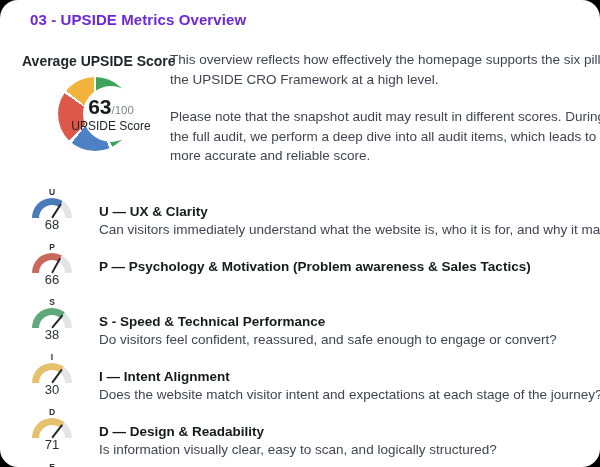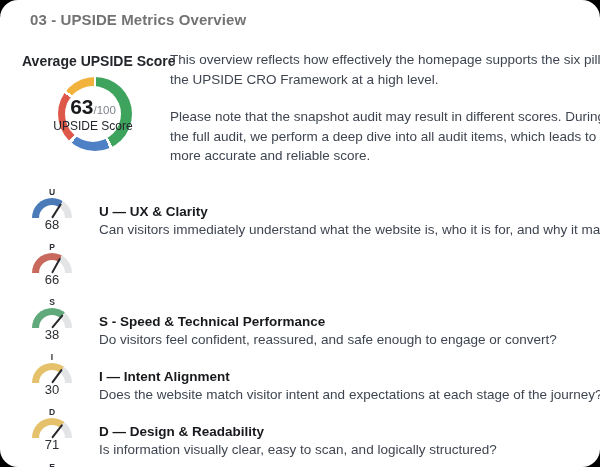--- a/index.html
+++ b/index.html
@@ -17,21 +17,21 @@
     background: #ffffff;
     border-radius: 18px;
     overflow: hidden;
   }
   .page-title {
     position: absolute;
     left: 30px;
     top: 11px;
     font-size: 15px;
     font-weight: 700;
-    color: #737373;
+    color: #6d28d9;
     letter-spacing: 0.1px;
     white-space: nowrap;
   }
   
   .hero-left {
     position: absolute;
     left: 22px;
     top: 53px;
     width: 146px;
     text-align: center;
@@ -44,21 +44,21 @@
   }
   .donut {
     position: relative;
     width: 74px;
     height: 74px;
     margin: 8px auto 0;
     border-radius: 50%;
   }
   .donut-hole {
     position: absolute;
-    left: 7px;
+    left: 25px;
     top: 9px;
     width: 56px;
     height: 56px;
     border-radius: 50%;
     background: #ffffff;
     display: flex;
     flex-direction: column;
     align-items: center;
     justify-content: center;
   }
@@ -210,20 +210,21 @@
       <div class="metric-row" style="top: 242px;">
     <div class="metric-gauge-wrap">
       <div class="metric-letter">P</div>
       <div class="mini-gauge" style="background: conic-gradient(from 270deg at 50% 100%, rgb(201, 105, 94) 0deg, rgb(201, 105, 94) 118.8deg, rgb(227, 228, 230) 118.8deg, rgb(227, 228, 230) 180deg, transparent 180deg, transparent 360deg);">
         <div class="hole"></div>
         <div class="needle" style="transform: rotate(28.8deg);"></div>
       </div>
       <div class="metric-score">66</div>
     </div>
     <div class="metric-text">
+      <div class="metric-title">P — Psychology &amp; Motivation (Problem awareness &amp; Sales Tactics)</div>
     </div>
   </div>
       <div class="metric-row" style="top: 297px;">
     <div class="metric-gauge-wrap">
       <div class="metric-letter">S</div>
       <div class="mini-gauge" style="background: conic-gradient(from 270deg at 50% 100%, rgb(95, 169, 122) 0deg, rgb(95, 169, 122) 129.6deg, rgb(227, 228, 230) 129.6deg, rgb(227, 228, 230) 180deg, transparent 180deg, transparent 360deg);">
         <div class="hole"></div>
         <div class="needle" style="transform: rotate(39.6deg);"></div>
       </div>
       <div class="metric-score">38</div>

